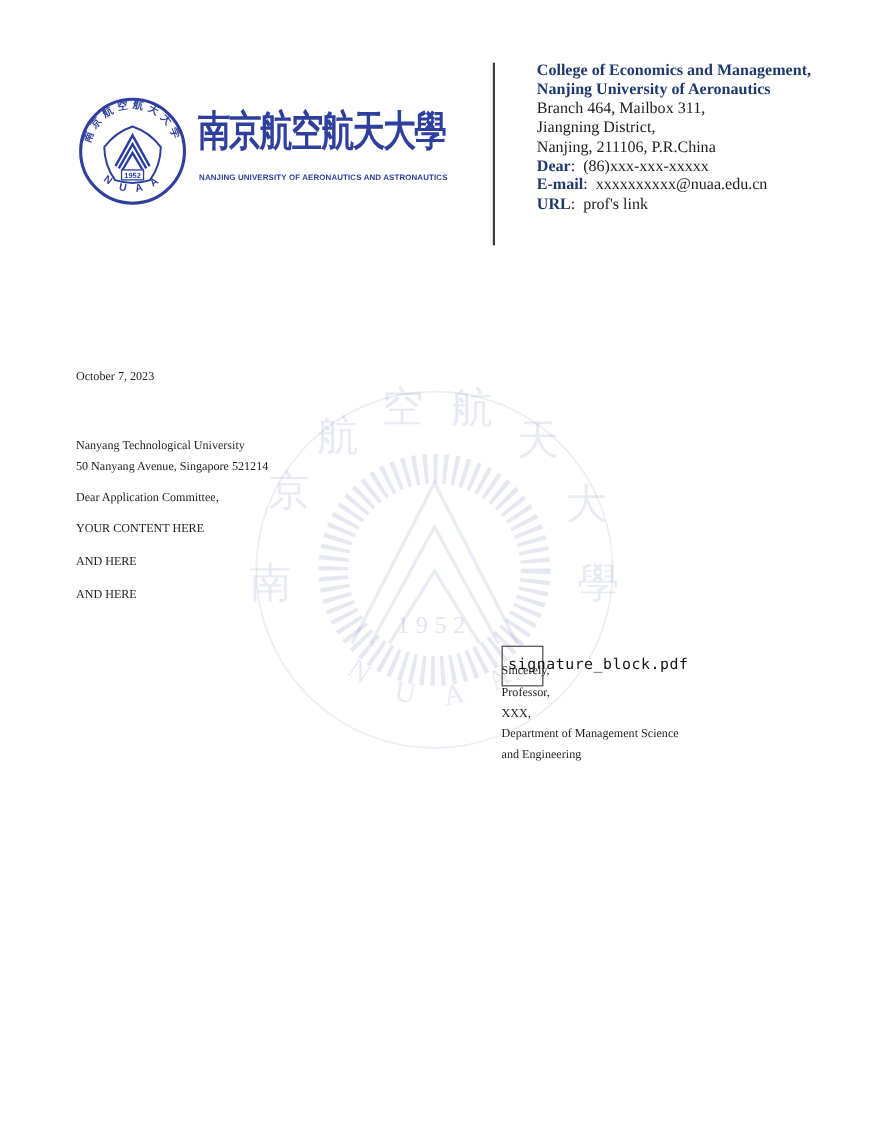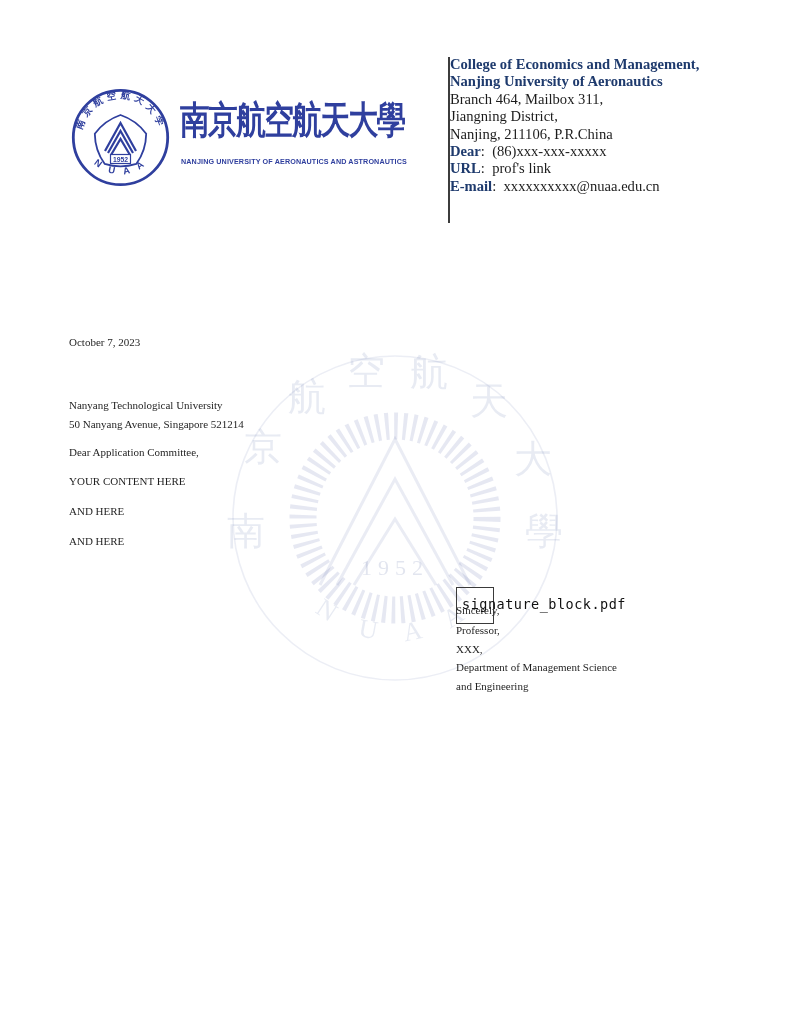--- a/index.html
+++ b/index.html
@@ -17,21 +17,21 @@
     position:absolute;left:180px;top:97px;width:280px;height:48px;
     font-size:38px;font-weight:bold;color:#2f3f9e;white-space:nowrap;
     transform:scaleX(0.78);transform-origin:left top;letter-spacing:-2px;line-height:46px;
   }
   .en-caption{
     position:absolute;left:181px;top:157px;width:230px;
     font-family:"Liberation Sans","DejaVu Sans",sans-serif;
     font-weight:bold;font-size:7.2px;letter-spacing:0.12px;color:#2f3f9e;white-space:nowrap;
   }
   .hdr-divider{position:absolute;left:448px;top:57px;width:2px;height:166px;background:#3c3c3c;}
-  .contact{position:absolute;left:450px;top:56px;font-size:14.6px;line-height:17.4px;white-space:nowrap;}
+  .contact{position:absolute;left:488px;top:56px;font-size:14.6px;line-height:17.4px;white-space:nowrap;}
   .contact .org{font-weight:bold;color:#1e3a6d;}
   .contact .plain{color:#1c1c1c;}
   .contact .lbl{font-weight:bold;color:#1e3a6d;}
   
   .bodytxt{font-size:11px;color:#1f1f1f;white-space:nowrap;}
   .date{left:69px;top:336px;}
   .recipient{left:69px;top:396px;line-height:18.6px;}
   .salutation{left:69px;top:446px;}
   .content-0{left:69px;top:475px;}
   .content-1{left:69px;top:505px;}
@@ -93,22 +93,22 @@
 
   <div class="hdr-divider"></div>
 
   <div class="contact">
     <div class="org">College of Economics and Management,</div>
     <div class="org">Nanjing University of Aeronautics</div>
     <div class="plain">Branch 464, Mailbox 311,</div>
     <div class="plain">Jiangning District,</div>
     <div class="plain">Nanjing, 211106, P.R.China</div>
     <div class="plain"><span class="lbl">Dear</span><span>:</span>&nbsp;&nbsp;<span>(86)xxx-xxx-xxxxx</span></div>
+    <div class="plain"><span class="lbl">E-mail</span><span>:</span>&nbsp;&nbsp;<span>xxxxxxxxxx@nuaa.edu.cn</span></div>
     <div class="plain"><span class="lbl">URL</span><span>:</span>&nbsp;&nbsp;<span>prof's link</span></div>
-    <div class="plain"><span class="lbl">E-mail</span><span>:</span>&nbsp;&nbsp;<span>xxxxxxxxxx@nuaa.edu.cn</span></div>
   </div>
 
   <div class="abs bodytxt date">October 7, 2023</div>
 
   <div class="abs bodytxt recipient">
     <div>Nanyang Technological University</div>
     <div>50 Nanyang Avenue, Singapore 521214</div>
   </div>
 
   <div class="abs bodytxt salutation">Dear Application Committee,</div>

